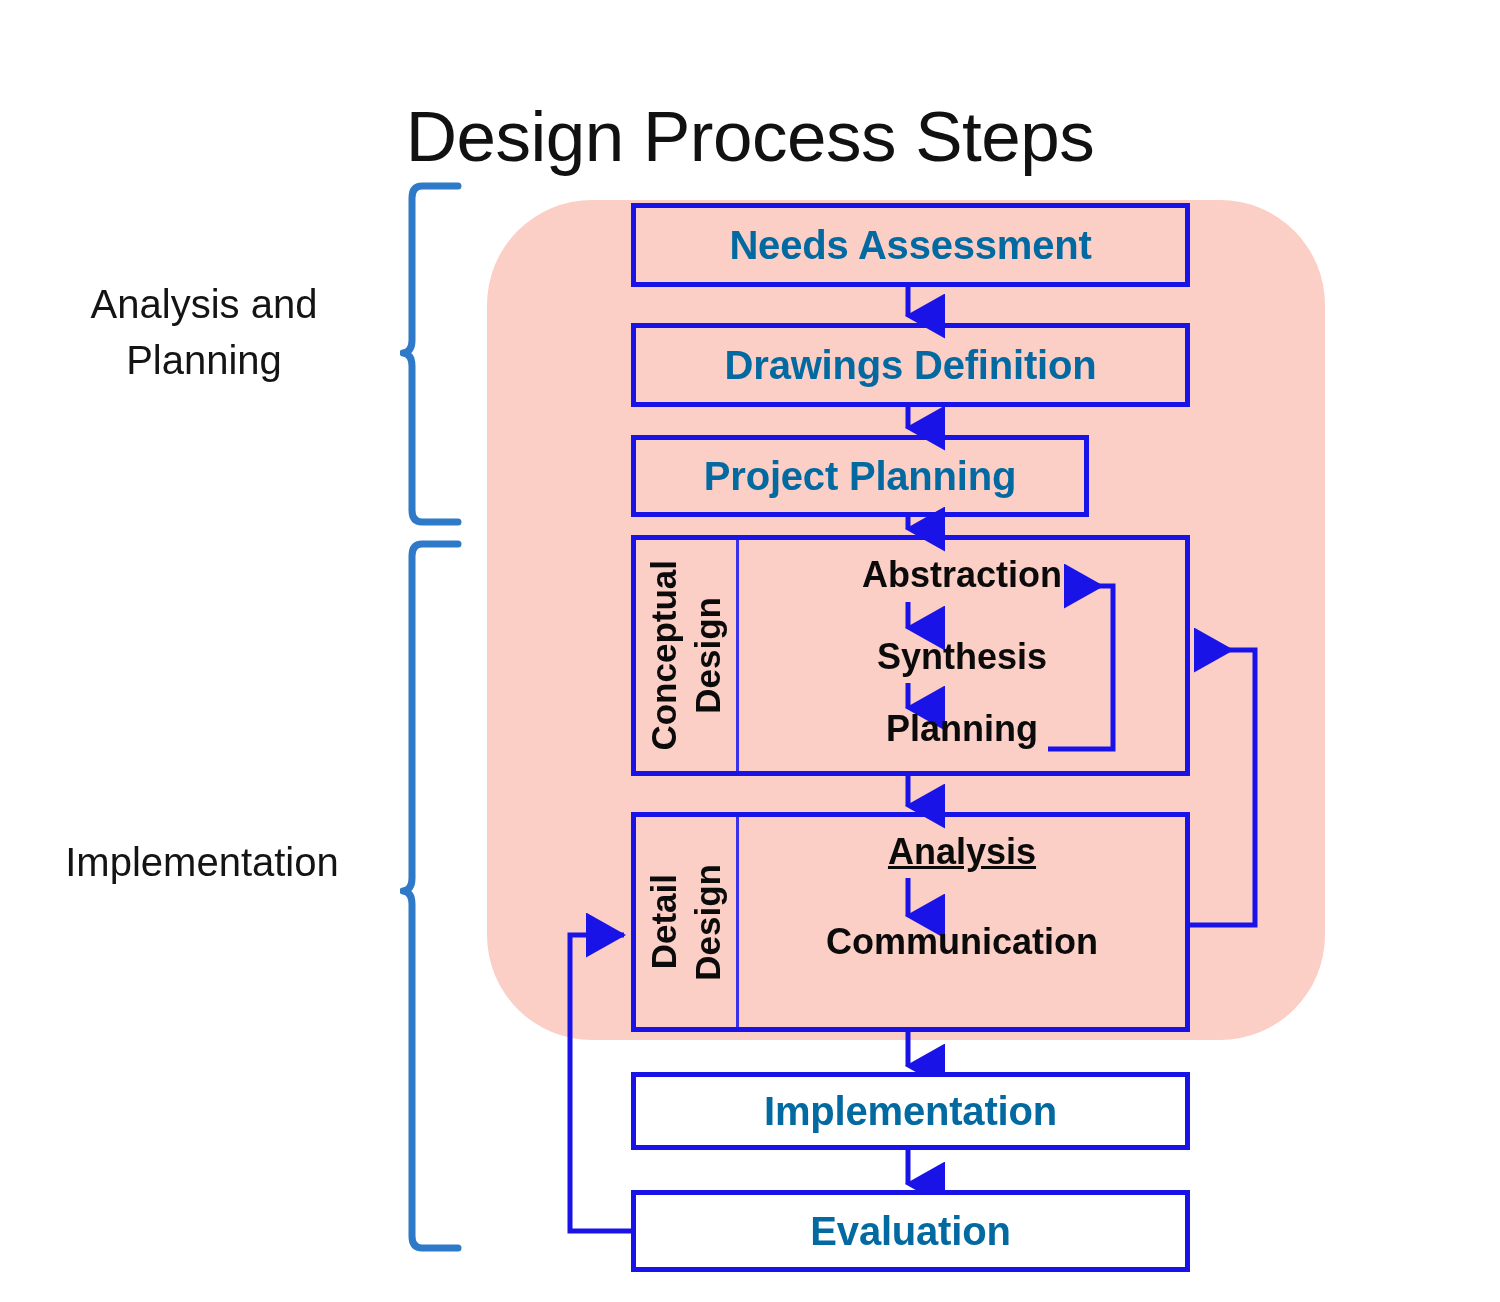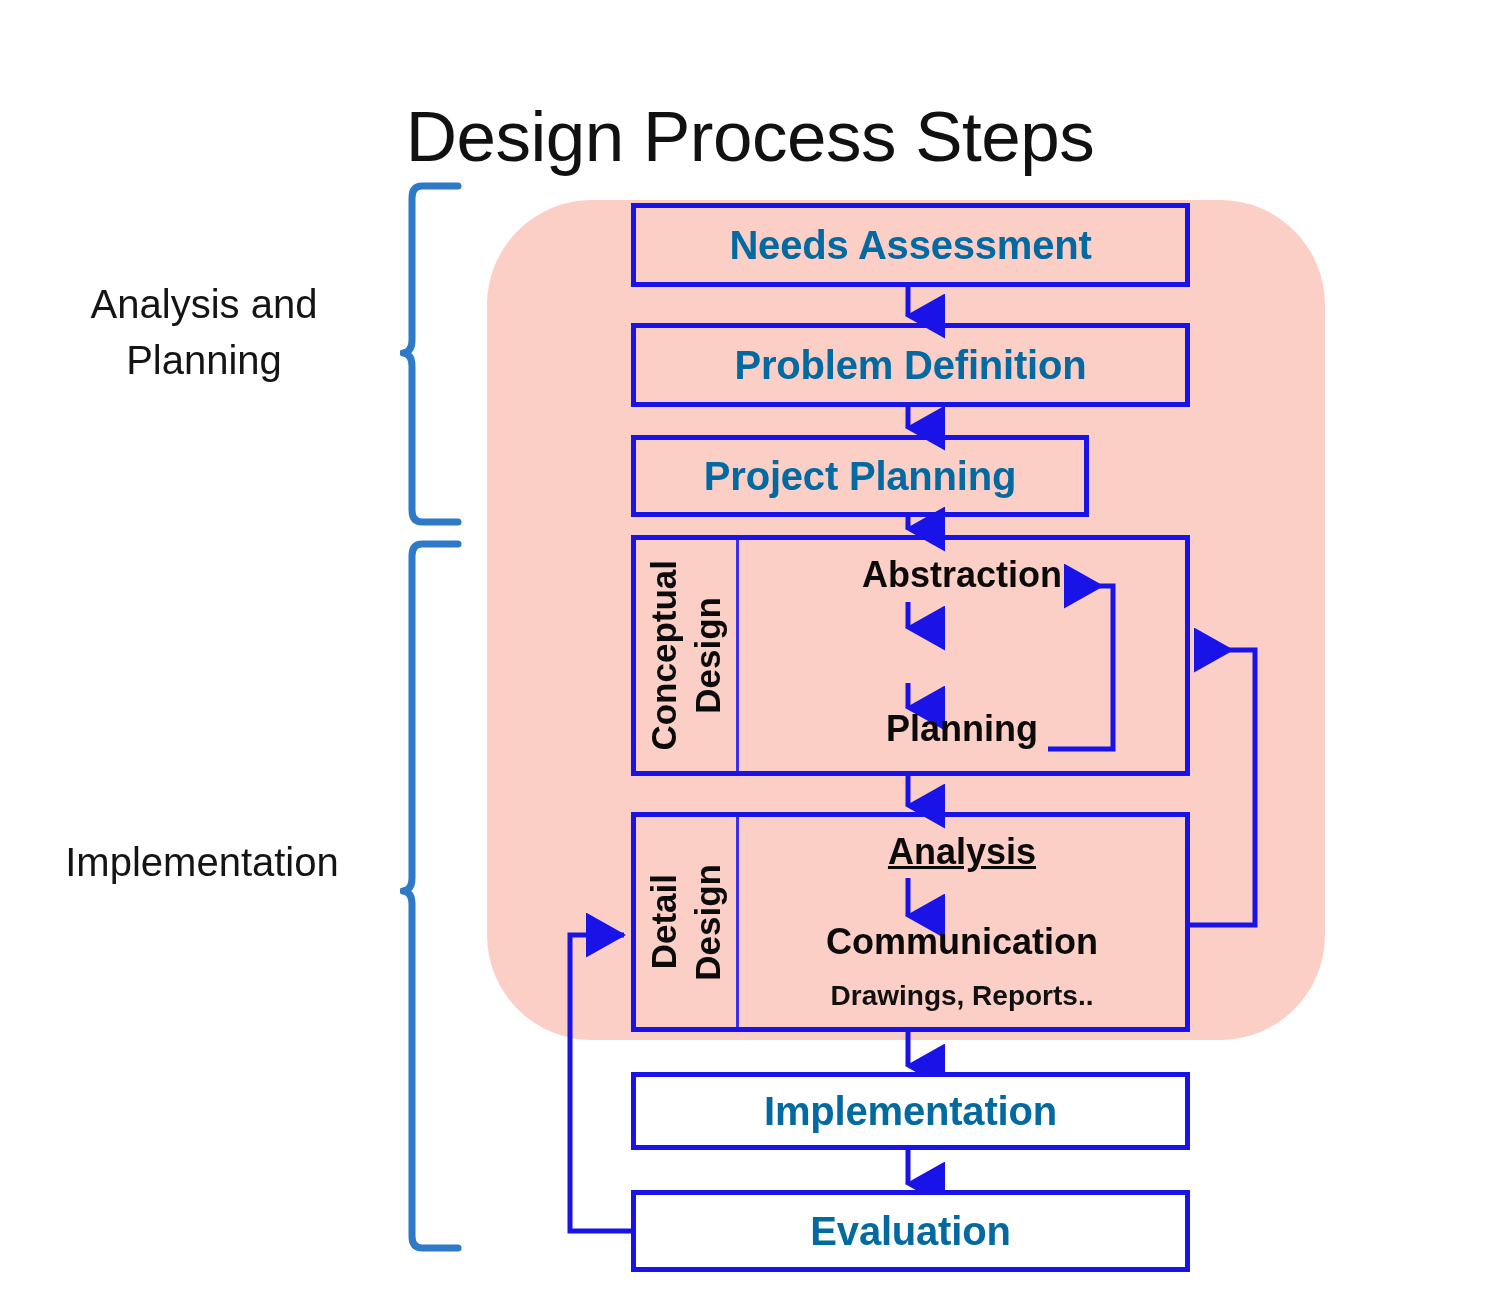--- a/index.html
+++ b/index.html
@@ -222,51 +222,51 @@
     <path d="M 1190 925 L 1255 925 L 1255 650 L 1196 650" fill="none" stroke="#1A13E8" stroke-width="5" marker-end="url(#arrowLeft)"></path>
 
     <path d="M 631 1231 L 570 1231 L 570 935 L 624 935" fill="none" stroke="#1A13E8" stroke-width="5" marker-end="url(#arrowRight)"></path>
   </svg>
 
   <div class="box on-pink" id="box-needs">
     <span class="box-label">Needs Assessment</span>
   </div>
 
   <div class="box on-pink" id="box-problem">
-    <span class="box-label">Problem Definition</span>
+    <span class="box-label">Drawings Definition</span>
   </div>
 
   <div class="box on-pink" id="box-project">
     <span class="box-label">Project Planning</span>
   </div>
 
   <div class="box on-pink compound" id="box-conceptual">
     <div class="side-rail">
       <div class="rail-text">
         <span>Conceptual</span>
         <span>Design</span>
       </div>
     </div>
     <div class="stage-body">
       <div class="stage-step" style="top:14px;">Abstraction</div>
+      <div class="stage-step" style="top:96px;">Synthesis</div>
       <div class="stage-step" style="top:168px;">Planning</div>
     </div>
   </div>
 
   <div class="box on-pink compound" id="box-detail">
     <div class="side-rail">
       <div class="rail-text">
         <span>Detail</span>
         <span>Design</span>
       </div>
     </div>
     <div class="stage-body">
       <div class="stage-step" style="top:14px;text-decoration:underline;">Analysis</div>
       <div class="stage-step" style="top:104px;">Communication</div>
-      <div class="stage-sub" style="top:163px;">Drawings, Reports..</div>
     </div>
   </div>
 
   <div class="box on-white" id="box-implementation">
     <span class="box-label">Implementation</span>
   </div>
 
   <div class="box on-white" id="box-evaluation">
     <span class="box-label">Evaluation</span>
   </div>

